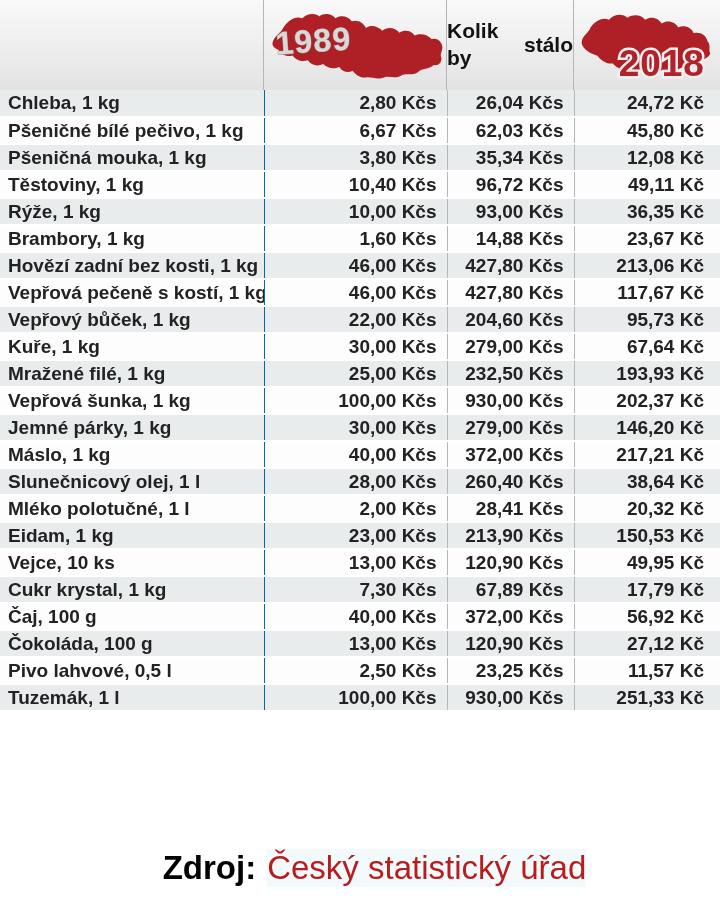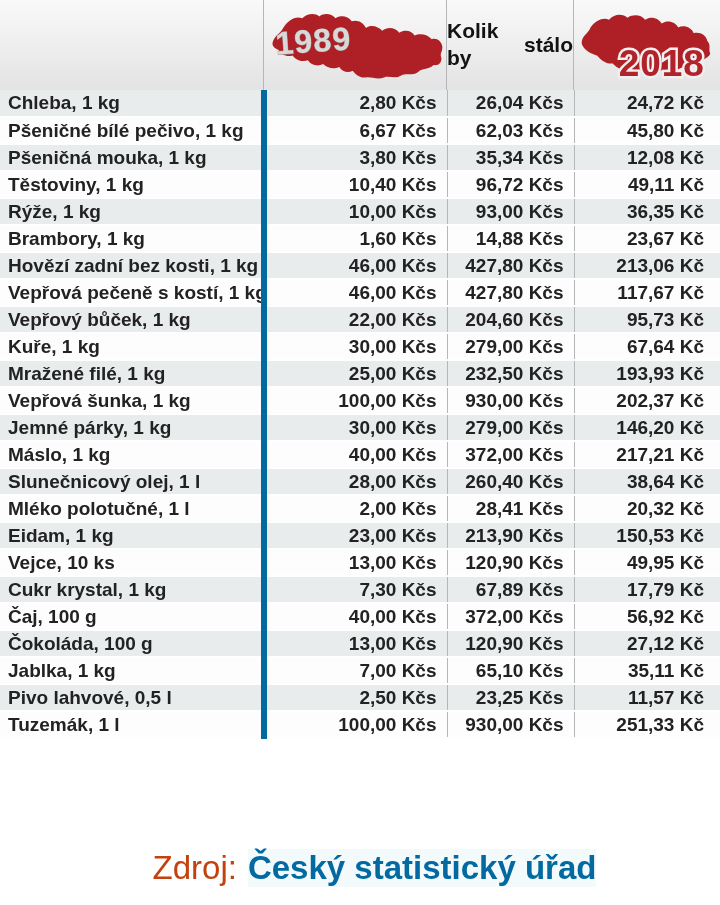--- a/index.html
+++ b/index.html
@@ -36,34 +36,34 @@
     width:720px;border-collapse:collapse;table-layout:fixed;
     font-weight:bold;font-size:19px;color:#222222;
   }
   .price-table td{
     height:27px;padding:0;white-space:nowrap;overflow:hidden;
     box-sizing:border-box;vertical-align:middle;
   }
   .price-table tr{border-bottom:2px solid #ffffff;}
   .price-table tr:nth-child(odd){background:#e9eced;}
   .price-table tr:nth-child(even){background:#fdfdfd;}
-  td.c-item{padding-left:8px;text-align:left;border-right:6px solid #0369a1;}
+  td.c-item{padding-left:8px;text-align:left;border-right:1px solid #0369a1;}
   td.c-1989,td.c-would{text-align:right;padding-right:10px;border-right:1px solid #b4b7b7;}
   td.c-2018{text-align:right;padding-right:16px;}
 
   
   .footer{
     flex:1 1 auto;background:#ffffff;
     display:flex;align-items:flex-end;justify-content:center;
     padding-bottom:18px;box-sizing:border-box;
     font-size:33px;
   }
-  .src-prefix{color:#c2410c;font-weight:400;margin-left:29px;}
+  .src-prefix{color:#000000;font-weight:700;margin-left:29px;}
   .src-link{
-    color:#0369a1;font-weight:bold;margin-left:11px;
+    color:#b91c1c;font-weight:normal;margin-left:11px;
     background:rgba(53,169,207,0.06);
     cursor:pointer;
   }
 </style>
 </head>
 <body>
 
 <div class="page">
 
   <div class="header">
@@ -227,26 +227,20 @@
         <td class="c-would">372,00 Kčs</td>
         <td class="c-2018">56,92 Kč</td>
       </tr>
         <tr>
         <td class="c-item">Čokoláda, 100 g</td>
         <td class="c-1989">13,00 Kčs</td>
         <td class="c-would">120,90 Kčs</td>
         <td class="c-2018">27,12 Kč</td>
       </tr>
         <tr>
-        <td class="c-item">Jablka, 1 kg</td>
-        <td class="c-1989">7,00 Kčs</td>
-        <td class="c-would">65,10 Kčs</td>
-        <td class="c-2018">35,11 Kč</td>
-      </tr>
-        <tr>
         <td class="c-item">Pivo lahvové, 0,5 l</td>
         <td class="c-1989">2,50 Kčs</td>
         <td class="c-would">23,25 Kčs</td>
         <td class="c-2018">11,57 Kč</td>
       </tr>
         <tr>
         <td class="c-item">Tuzemák, 1 l</td>
         <td class="c-1989">100,00 Kčs</td>
         <td class="c-would">930,00 Kčs</td>
         <td class="c-2018">251,33 Kč</td>

